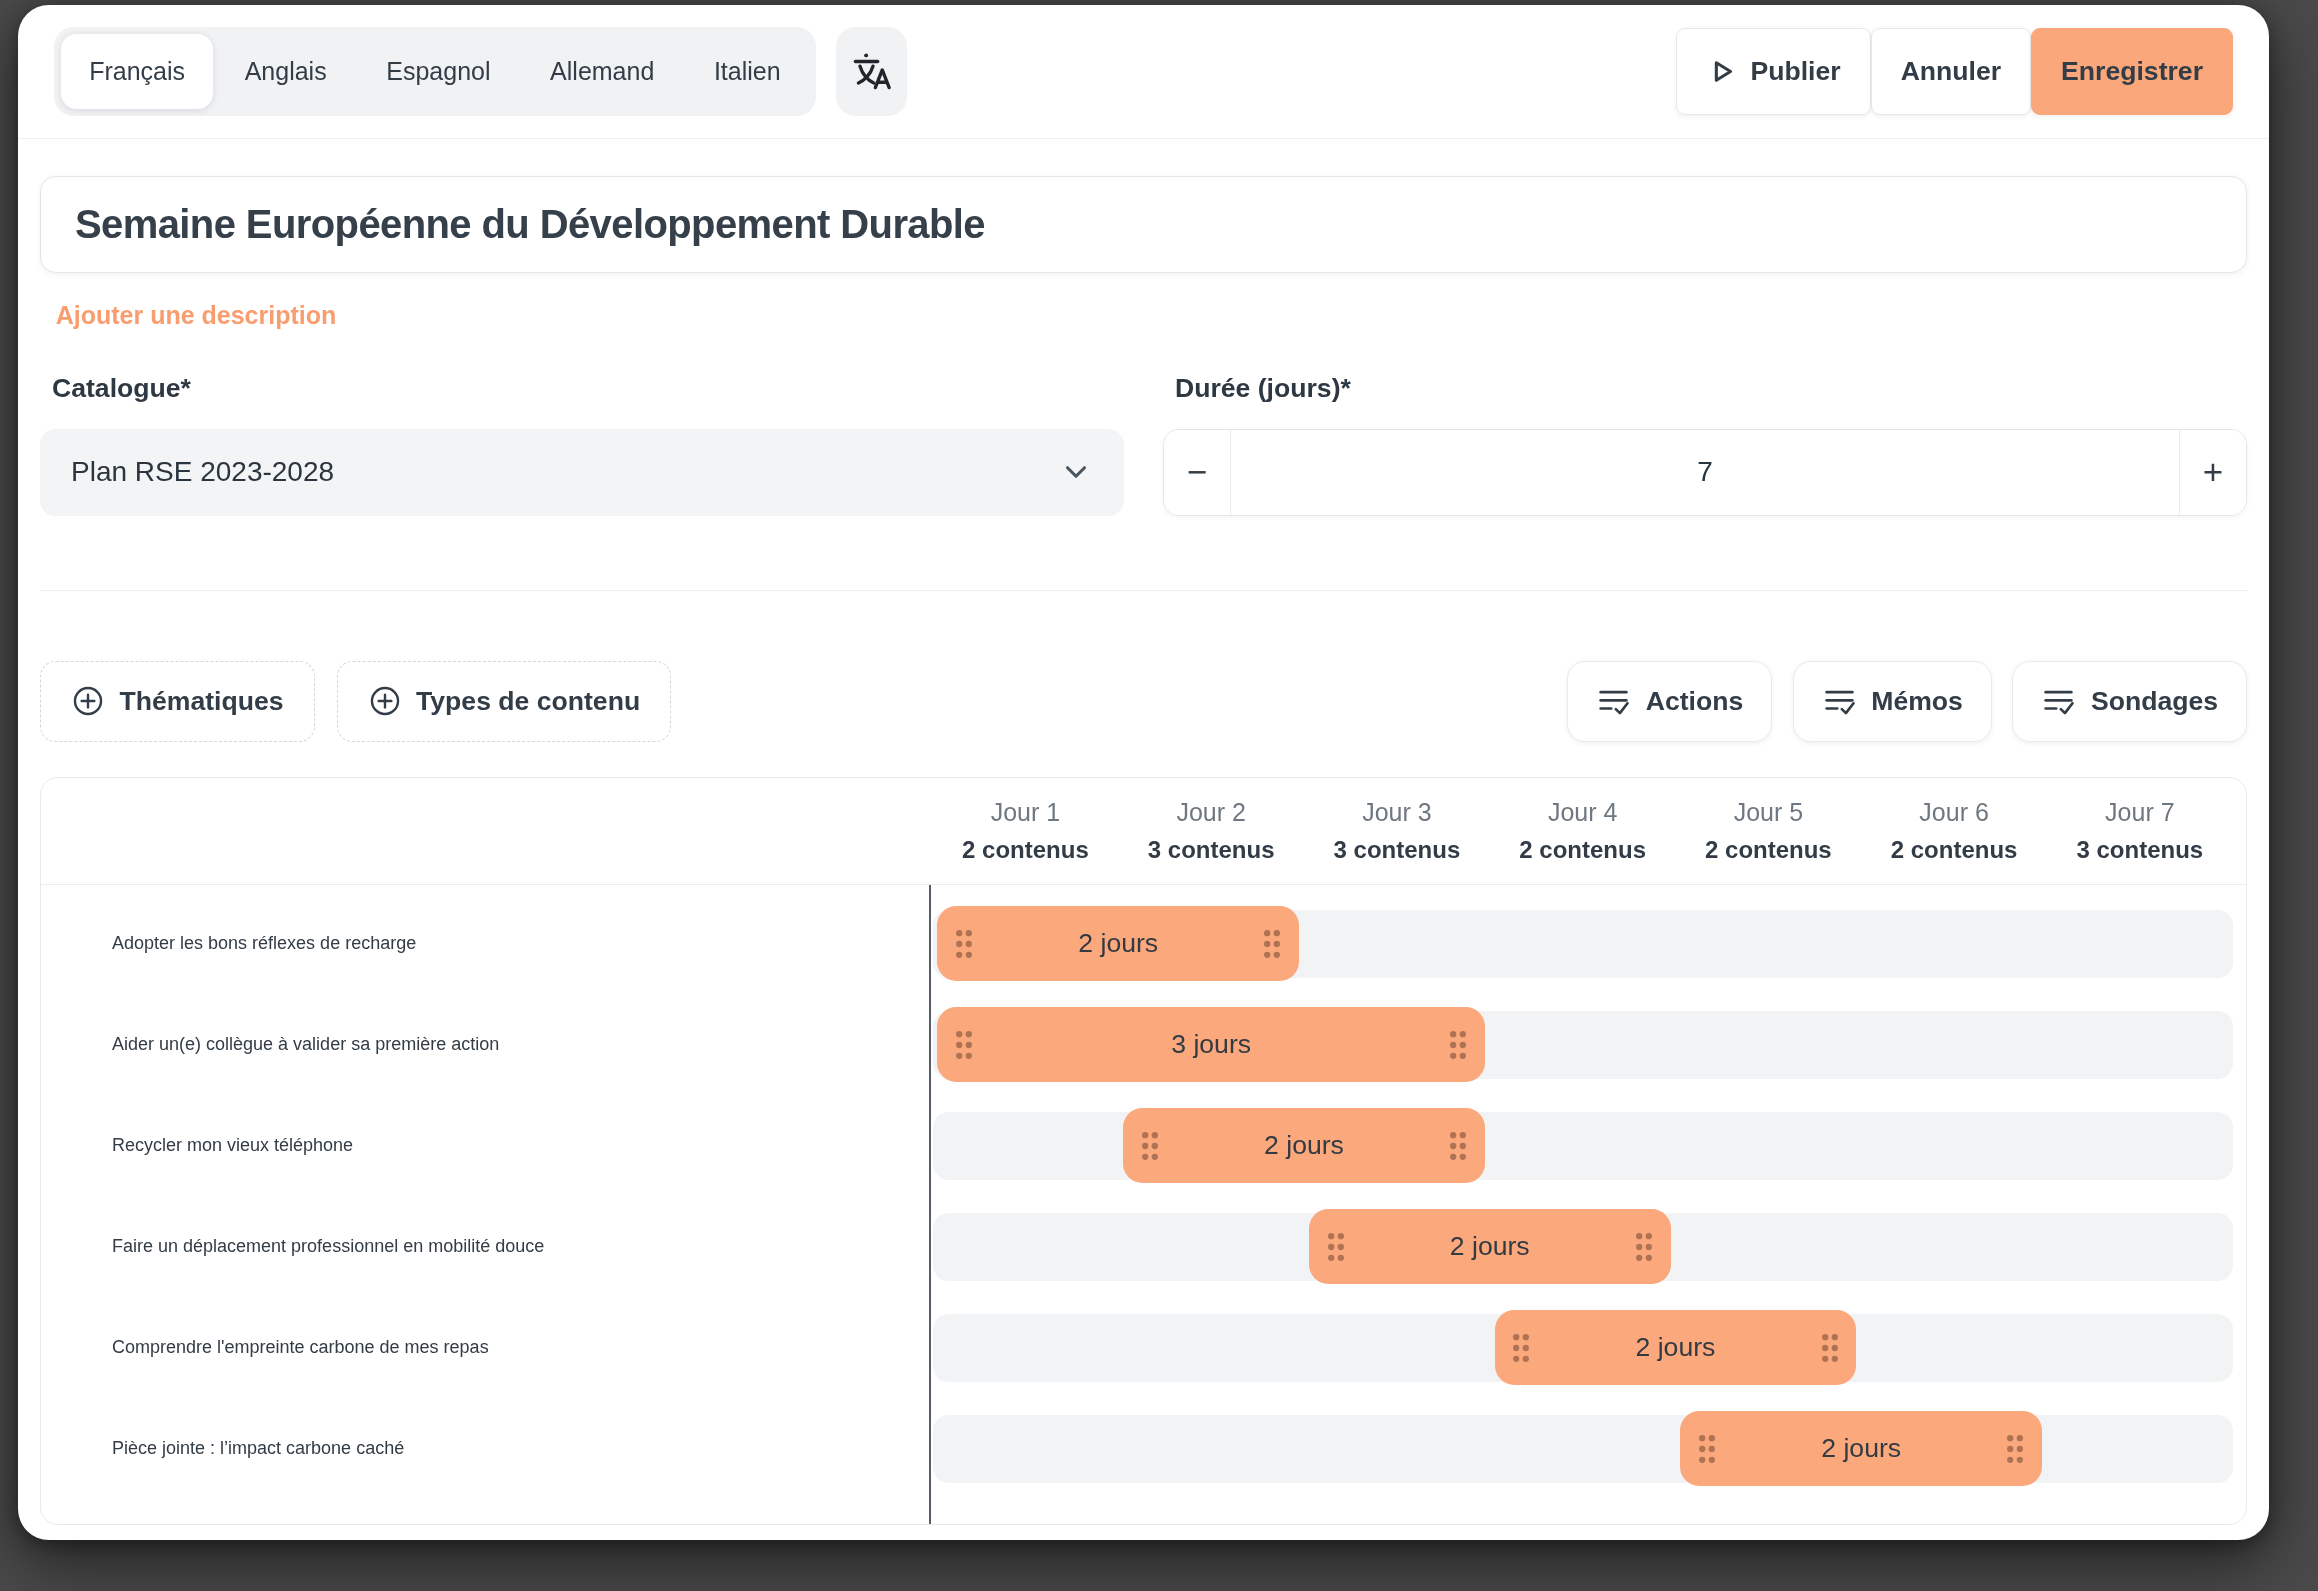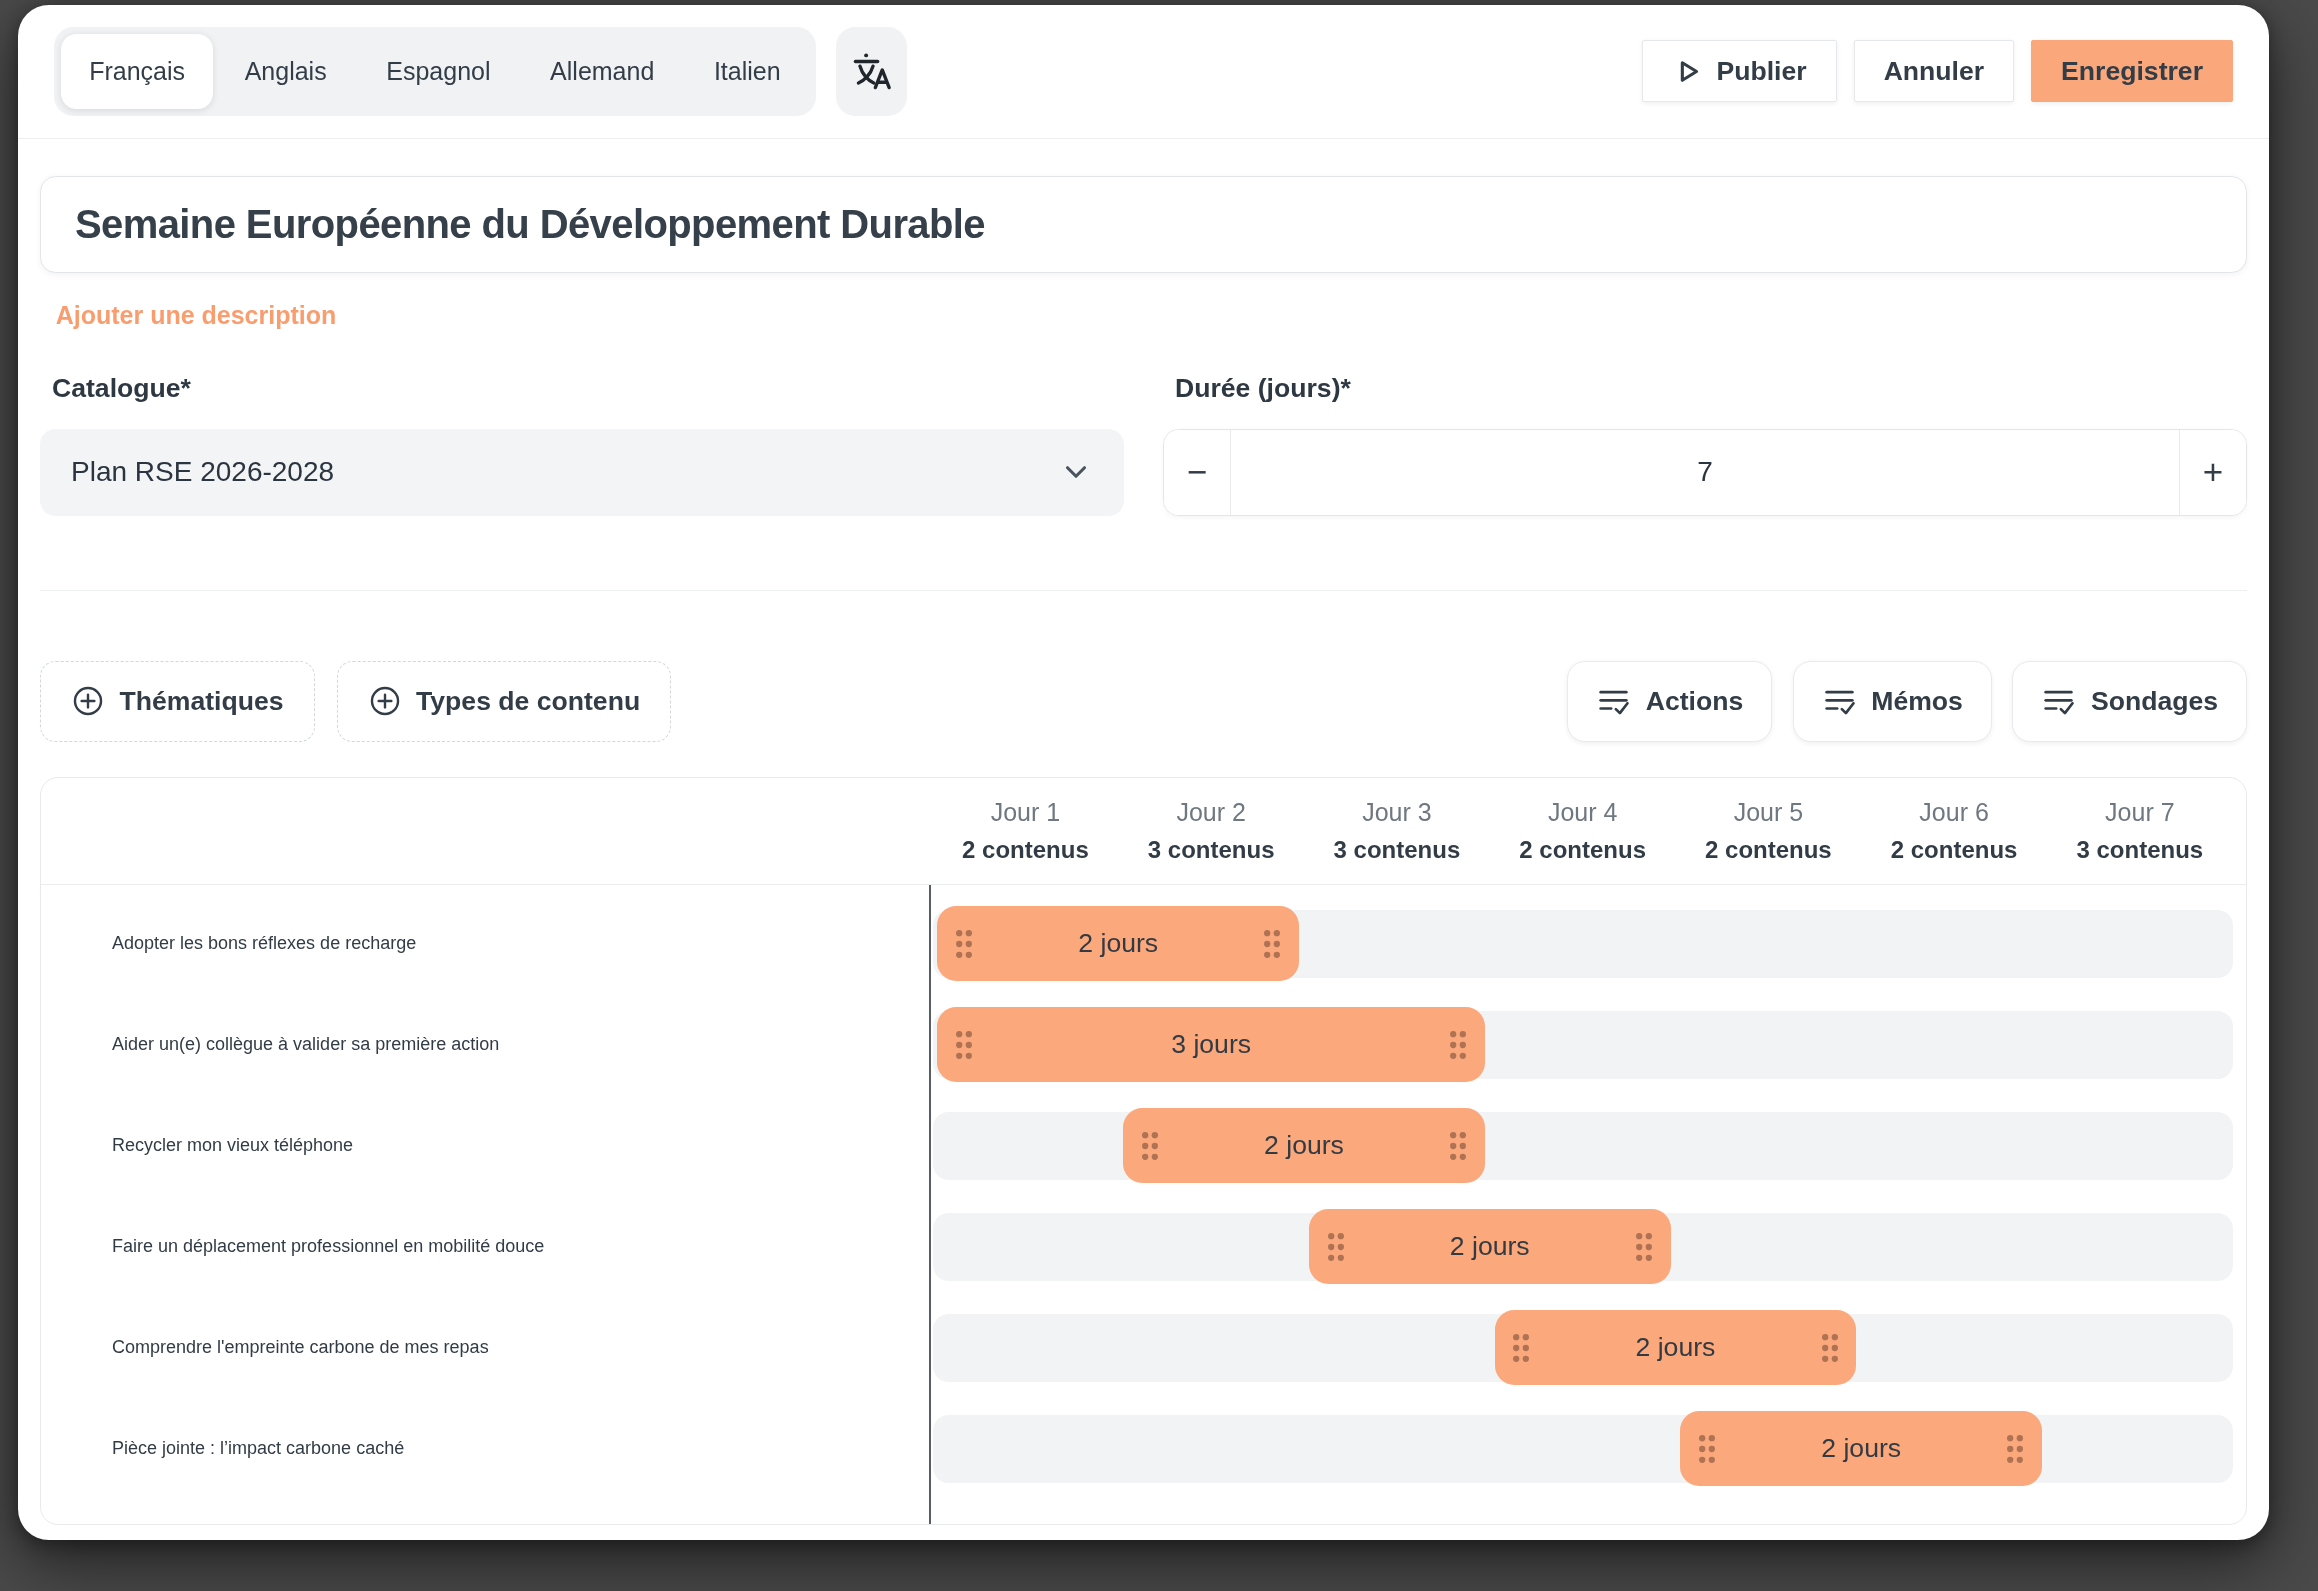--- a/index.html
+++ b/index.html
@@ -35,24 +35,24 @@
     font-size:25px; font-weight:500; color:var(--text-dark);
     border-radius:15.7px; white-space:nowrap; cursor:pointer;
   }
   .tab.active{ background:#fff; box-shadow:0 1.8px 7.2px rgba(16,24,40,.10); }
   .translate-btn{
     margin-left:20.5px; width:71px; height:89px; background:#F0F2F4;
     border-radius:19.3px; display:flex; align-items:center; justify-content:center;
   }
   .spacer{flex:1;}
   .hbtn{
-    height:62px; padding:0 29px; border-radius:2px; background:#fff;
+    height:87px; padding:0 29px; border-radius:9px; background:#fff;
     border:1.2px solid var(--border); display:flex; align-items:center; gap:13.3px;
     font-size:26.6px; font-weight:600; color:var(--text-dark);
-    box-shadow:0 1.2px 4.8px rgba(16,24,40,.06); margin-left:17px; white-space:nowrap;
+    box-shadow:0 1.2px 4.8px rgba(16,24,40,.06); margin-left:0; white-space:nowrap;
   }
   .hbtn.save{ background:var(--accent); border-color:var(--accent); }
   
   .content{ padding:0 22px; }
   .title-input{
     margin-top:37px; height:97px; border:1.2px solid #E3E5E9; border-radius:15.7px;
     display:flex; align-items:center; padding:0 34px;
     font-size:40px; font-weight:700; letter-spacing:-0.6px; color:#36404A;
     box-shadow:0 1.8px 6px rgba(16,24,40,.05); background:#fff;
   }
@@ -186,21 +186,21 @@
   <div class="content">
 
     <div class="title-input">Semaine Européenne du Développement Durable</div>
 
     <span class="desc-link">Ajouter une description</span>
 
     <div class="form-row">
       <div class="fgroup">
         <div class="flabel">Catalogue*</div>
         <div class="select">
-          <span class="sel-text">Plan RSE 2026-2028</span>
+          <span class="sel-text">Plan RSE 2023-2028</span>
           <span class="icon">
             <svg width="34" height="34" viewBox="0 0 24 24" fill="none" stroke="#4A545E" stroke-width="2.2" stroke-linecap="round" stroke-linejoin="round">
               <path d="M6 9 L12 15 L18 9"></path>
             </svg>
           </span>
         </div>
       </div>
 
       <div class="fgroup">
         <div class="flabel">Durée (jours)*</div>

